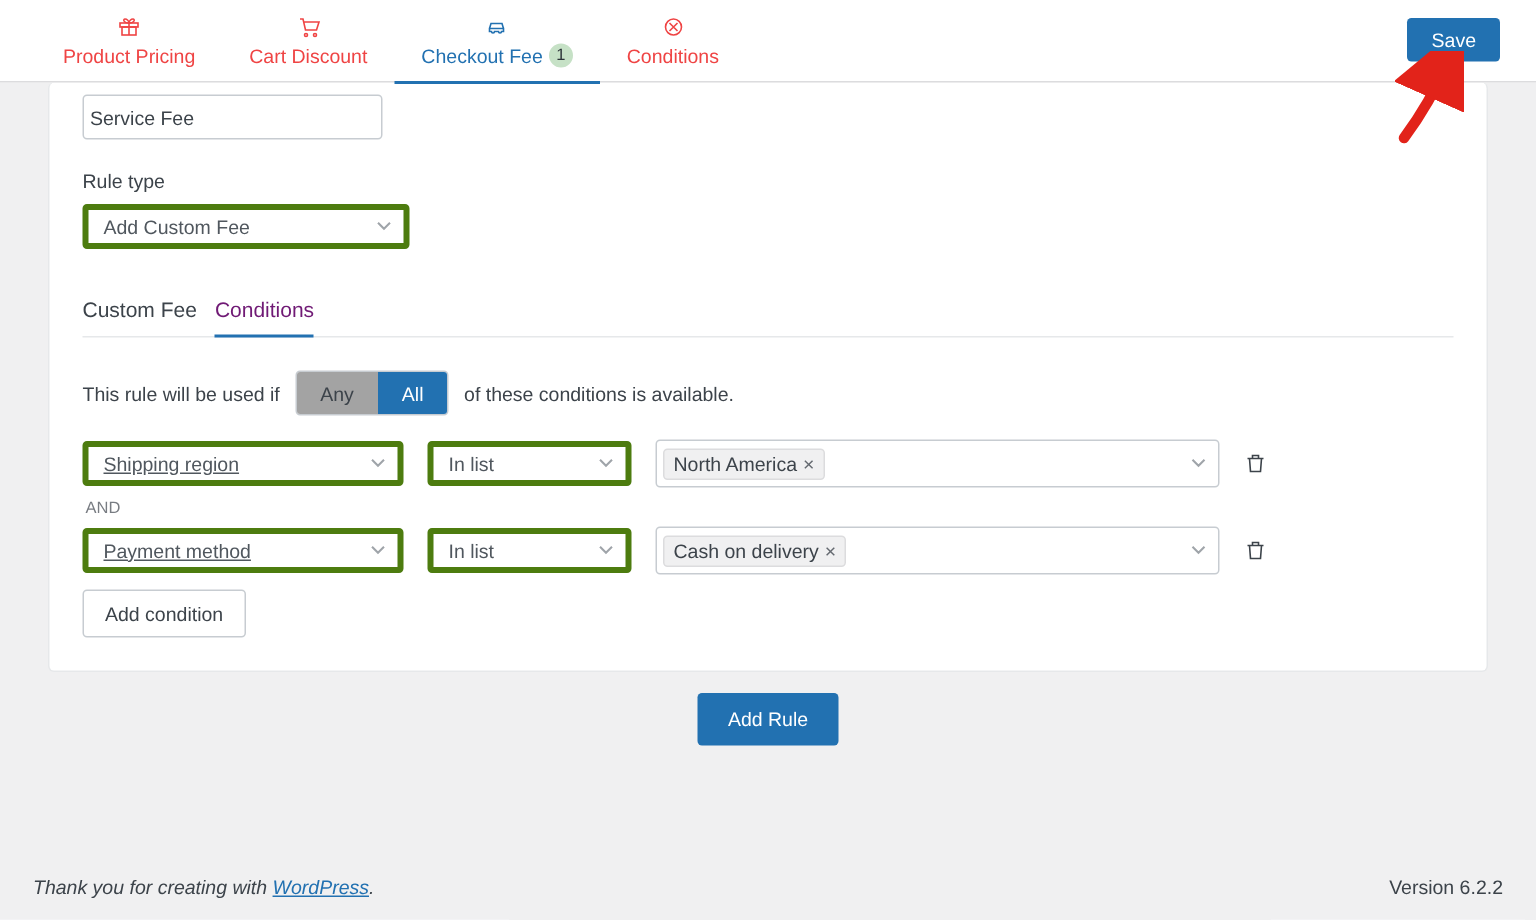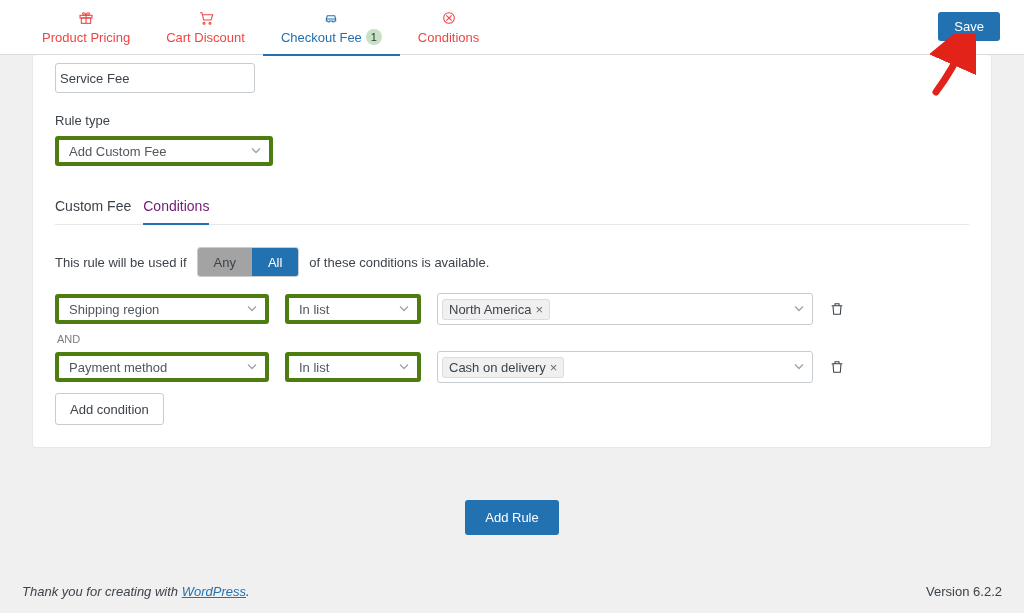--- a/index.html
+++ b/index.html
@@ -29,31 +29,31 @@
   .subtab.active::after { content:""; position:absolute; left:0; right:0; bottom:-1px; height:2px; background:#2271b1; }
 
   
   .cond-header { display: flex; align-items: center; gap: 10px; margin: 22px 0 16px 0; color:#3c434a; }
   .seg { display: inline-flex; border: 1px solid #c7ccd1; border-radius: 3px; overflow: hidden; height: 30px; }
   .seg-btn { padding: 0 16px; display: inline-flex; align-items: center; justify-content: center; background: #a3a3a3; color: #3c434a; cursor: pointer; font-size: 13px;}
   .seg-btn.active { background: #2271b1; color: #fff; }
 
   
   .row { display: flex; align-items: center; gap: 16px; margin-bottom: 8px; }
-  .field-select { width: 214px; }
+  .field-select { width: 214px; text-decoration: underline; }
   .op-select { width: 136px; }
   .multi { position: relative; width: 376px; min-height: 32px; border: 1px solid #c7ccd1; border-radius: 3px; padding: 3px 26px 3px 4px; display: flex; align-items: center; flex-wrap: wrap; gap: 4px; background:#fff; cursor:text;}
   .multi .caret { position:absolute; right:8px; top:50%; transform:translateY(-50%);}
   .tag { background: #f0f0f1; border: 1px solid #dcdcde; border-radius: 3px; padding: 2px 6px; font-size: 13px; color: #3c434a; display: inline-flex; align-items: center; gap: 4px; }
   .tag-x { cursor:pointer; color:#646970;}
   .trash { cursor: pointer; color:#3c434a; display:inline-flex;}
   .and-label { font-size: 11px; color:#787c82; margin: 2px 0 6px 2px; }
 
   .btn { display: inline-flex; align-items: center; height: 32px; padding: 0 14px; border: 1px solid #c7ccd1; border-radius: 3px; background: #fff; color: #3c434a; cursor: pointer; font-size:13px; }
-  .btn-primary { background: #2271b1; color: #fff; border: none; padding: 10px 20px; border-radius: 3px; cursor:pointer; font-size:13px;margin-top:38px;}
+  .btn-primary { background: #2271b1; color: #fff; border: none; padding: 10px 20px; border-radius: 3px; cursor:pointer; font-size:13px;}
   .center { display:flex; justify-content:center; margin-top: 14px;}
 
   
   .footer { position:absolute; left:22px; right:22px; bottom:14px; display:flex; justify-content:space-between; font-size:13px; color:#3c434a; font-style: italic;}
   .footer a { color: #2271b1; text-decoration: underline; }
   .version { font-style: normal; }
 
   
   .arrow { position:absolute; top:34px; right:48px; pointer-events:none;}
 </style>

